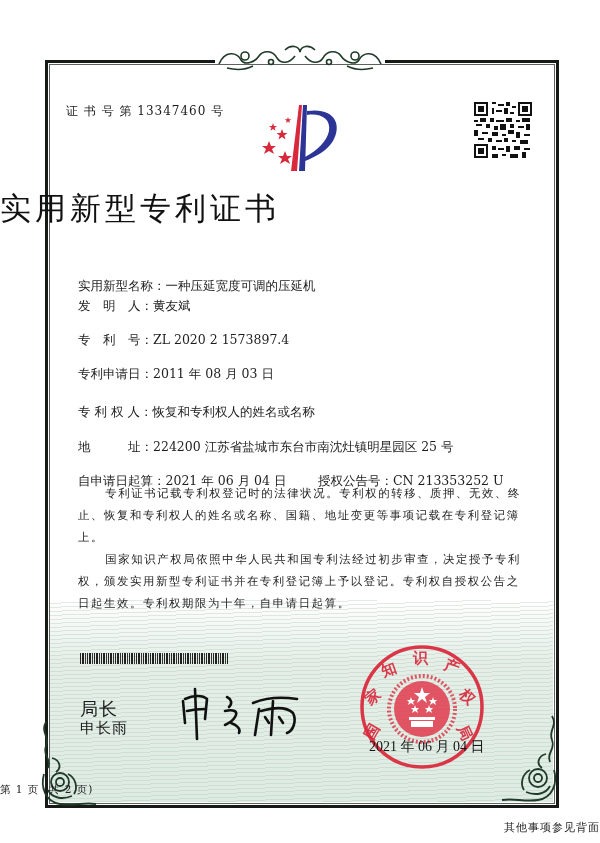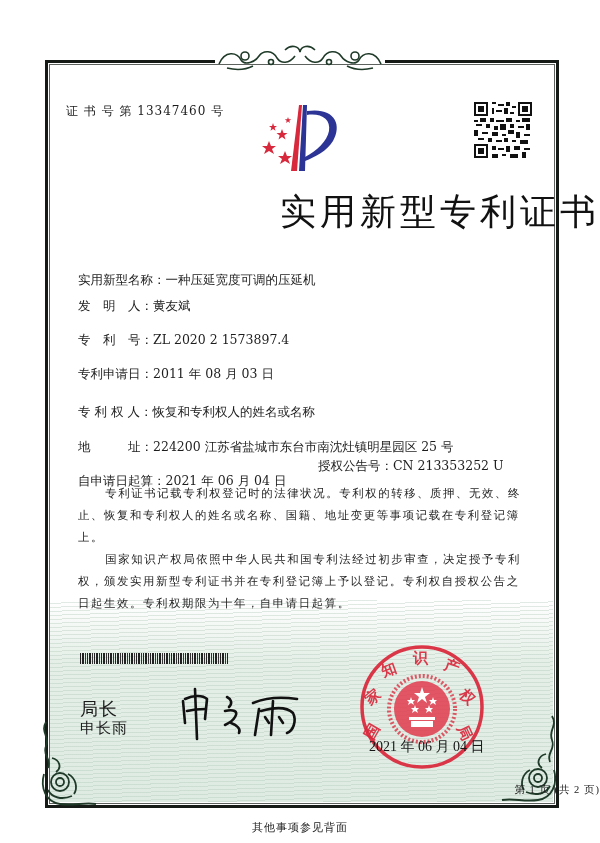--- a/index.html
+++ b/index.html
@@ -62,23 +62,23 @@
     }
     .qr {
       position: absolute;
       left: 474px; top: 102px;
       width: 58px; height: 56px;
     }
     .title {
       position: absolute;
       left: 0; right: 0;
       top: 188px;
-      text-align: right;
+      text-align: left;
       font-family: Liberation Serif, serif;
-      font-size: 36px;
+      font-size: 31px;
       letter-spacing: 4px;
       font-weight: normal;
       color: #111;
     }
     .fields {
       position: absolute;
       left: 78px; top: 264px;
       width: 460px;
       font-family: "DejaVu Sans", "Liberation Sans", sans-serif;
       font-size: 12.5px;
@@ -149,31 +149,30 @@
       font-family: "Liberation Serif", "DejaVu Serif", serif;
       font-size: 14px;
       color: #161616;
       letter-spacing: 0px;
       white-space: nowrap;
     }
     .page-indicator {
       position: absolute;
       left: 0; right: 0;
       top: 783px;
-      text-align: right;
+      text-align: left;
       font-size: 10.5px;
       letter-spacing: 1px;
       color: #222;
-      font-family: Liberation Serif, serif;
     }
     .footer-note {
       position: absolute;
       left: 0; right: 0;
       top: 820px;
-      text-align: center;
+      text-align: right;
       font-size: 11px;
       letter-spacing: 1px;
       color: #222;
     }
   </style>
 </head>
 <body>
 
 <div class="page">
   <div class="guilloche"></div>
@@ -292,42 +291,42 @@
         <rect x="9" y="26" width="3" height="2"></rect>
         <rect x="14" y="26" width="2" height="1"></rect>
         <rect x="18" y="26" width="4" height="2"></rect>
         <rect x="24" y="25" width="2" height="3"></rect>
     </g>
   </svg>
 
   <div class="title">实用新型专利证书</div>
 
   <div class="fields">
-    <div class="field" style="top:8px;">
+    <div class="field" style="top:14px;">
       <span class="lbl">实用新型名称：</span><span class="val">一种压延宽度可调的压延机</span>
     </div>
     <div class="field" style="top:34px;">
       <span class="lbl">发　明　人：</span><span class="val">黄友斌</span>
     </div>
     <div class="field" style="top:68px;">
       <span class="lbl">专　利　号：</span><span class="val">ZL 2020 2 1573897.4</span>
     </div>
     <div class="field" style="top:102px;">
       <span class="lbl">专利申请日：</span><span class="val">2011 年 08 月 03 日</span>
     </div>
     <div class="field" style="top:140px;">
       <span class="lbl">专 利 权 人：</span><span class="val">恢复和专利权人的姓名或名称</span>
     </div>
     <div class="field" style="top:175px;">
       <span class="lbl">地　　　址：</span><span class="val">224200 江苏省盐城市东台市南沈灶镇明星园区 25 号</span>
     </div>
     <div class="field" style="top:209px;">
       <span class="lbl">自申请日起算：</span><span class="val">2021 年 06 月 04 日</span>
     </div>
-    <div class="field grant-no" style="top:194px;text-align:center;">
+    <div class="field grant-no" style="top:209px;text-align:center;">
       <span class="lbl">授权公告号：</span><span class="val">CN 213353252 U</span>
     </div>
   </div>
 
   <div class="body-text">
     <p>专利证书记载专利权登记时的法律状况。专利权的转移、质押、无效、终止、恢复和专利权人的姓名或名称、国籍、地址变更等事项记载在专利登记簿上。</p>
     <p>国家知识产权局依照中华人民共和国专利法经过初步审查，决定授予专利权，颁发实用新型专利证书并在专利登记簿上予以登记。专利权自授权公告之日起生效。专利权期限为十年，自申请日起算。</p>
   </div>
 
   <div class="barcode"></div>

